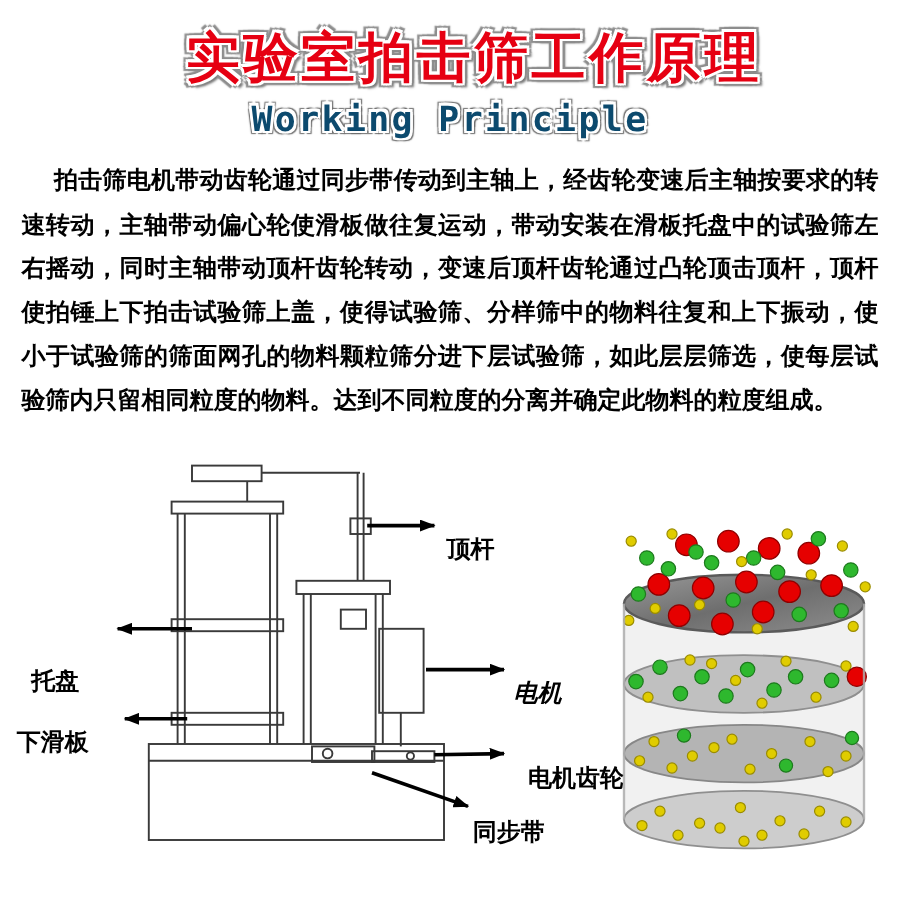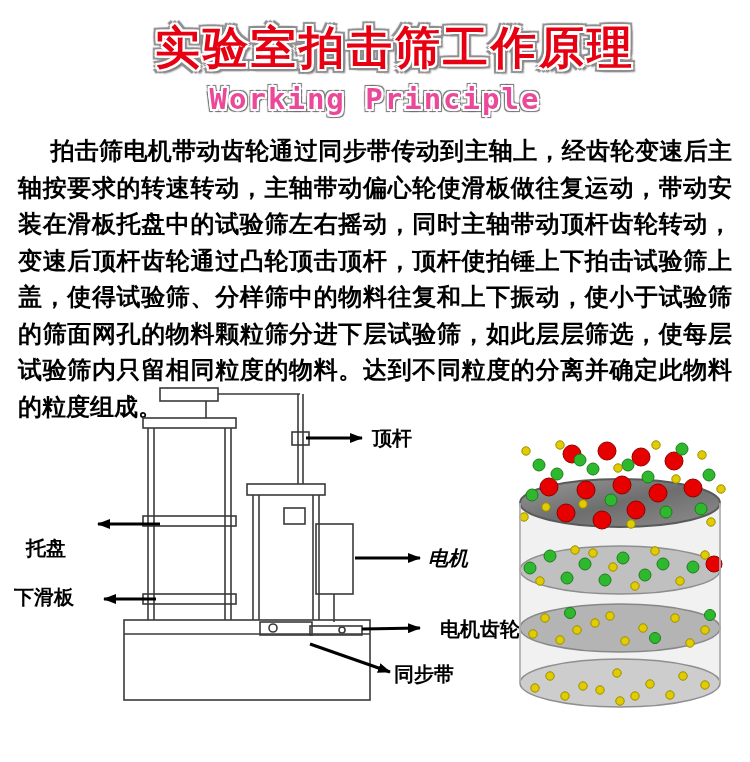--- a/index.html
+++ b/index.html
@@ -35,51 +35,52 @@
 
   .subtitle {
     position:absolute;
     top:82px; left:0;
     width:100%;
     text-align:center;
     font-family:"DejaVu Sans Mono", monospace;
     font-size:29px;
     font-weight:bold;
     letter-spacing:2px;
-    color:#ec4899;
+    color:#0c4a6e;
     text-shadow:
       -2px -2px 0 #fff, 0 -2px 0 #fff, 2px -2px 0 #fff,
       -2px 0 0 #fff, 2px 0 0 #fff,
       -2px 2px 0 #fff, 0 2px 0 #fff, 2px 2px 0 #fff,
       -3px -3px 1px #6e6e6e, 3px -3px 1px #6e6e6e,
       -3px 3px 1px #6e6e6e, 3px 3px 1px #6e6e6e;
   }
 
   .desc {
     position:absolute;
     top:133px; left:18px;
     width:714px;
-    font-size:24px;
+    font-size:20px;
     line-height:36.5px;
     font-weight:bold;
     color:#000;
     text-align:justify;
     text-indent:1.35em;
     text-shadow:
       1px 1px 0 #fff, -1px -1px 0 #fff, 1px -1px 0 #fff, -1px 1px 0 #fff,
       0 1px 0 #fff, 0 -1px 0 #fff, 1px 0 0 #fff, -1px 0 0 #fff;
   }
 
   .figure-label {
     position:absolute;
     font-size:20px;
     font-weight:bold;
     color:#000;
     white-space:nowrap;
     line-height:24px;
+    margin-top:20px;
   }
 
   svg { position:absolute; }
 </style>
 </head>
 <body>
 
 <div class="page">
 
   <h1 class="title">实验室拍击筛工作原理</h1>
@@ -135,21 +136,21 @@
       <line x1="150" y1="142" x2="88" y2="142" marker-end="url(#ah)"></line>
       <line x1="146" y1="217" x2="94" y2="217" marker-end="url(#ah)"></line>
       <line x1="345" y1="176" x2="410" y2="176" marker-end="url(#ah)"></line>
       <line x1="352" y1="247" x2="410" y2="246" marker-end="url(#ah)"></line>
       <line x1="300" y1="262" x2="380" y2="290" marker-end="url(#ah)"></line>
     </g>
   </svg>
 
   <div class="figure-label" style="left:372px; top:426px;">顶杆</div>
   <div class="figure-label" style="left:26px;  top:536px;">托盘</div>
-  <div class="figure-label" style="left:14px;  top:587px;font-family:Liberation Mono, monospace;">下滑板</div>
+  <div class="figure-label" style="left:14px;  top:587px;">下滑板</div>
   <div class="figure-label" style="left:428px; top:546px;font-style:italic;">电机</div>
   <div class="figure-label" style="left:440px; top:617px;">电机齿轮</div>
   <div class="figure-label" style="left:394px; top:662px;">同步带</div>
 
   <svg width="235" height="285" viewBox="0 0 235 285" style="left:505px; top:438px;">
     <defs>
       <linearGradient id="topdisc" x1="0" y1="0" x2="1" y2="1">
         <stop offset="0" stop-color="#9a9a9a"></stop>
         <stop offset="0.5" stop-color="#6e6e6e"></stop>
         <stop offset="1" stop-color="#8e8e8e"></stop>

